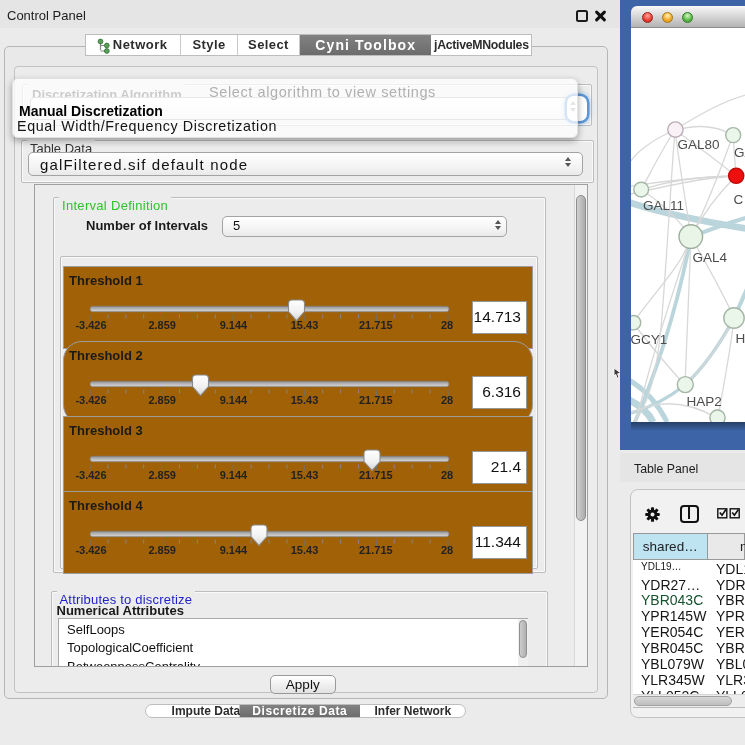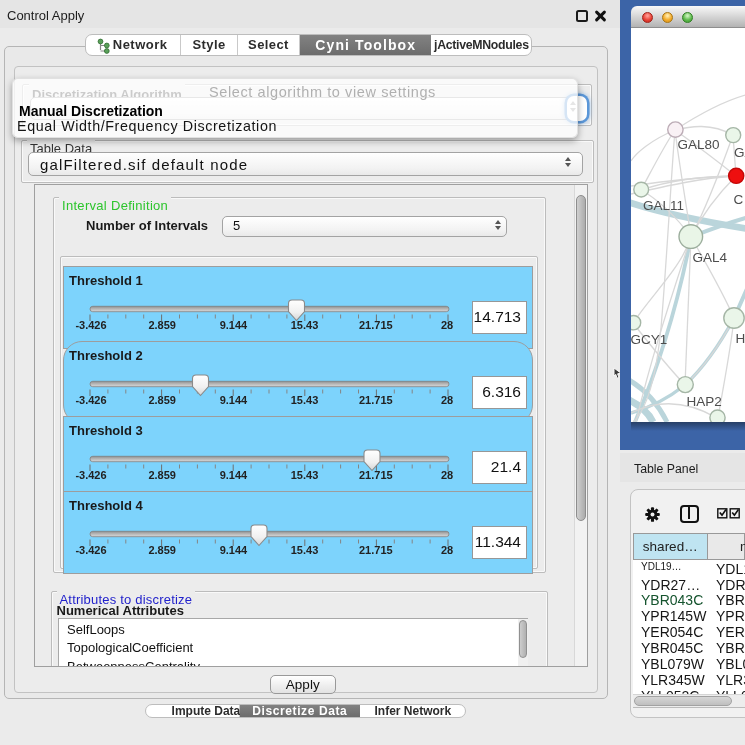--- a/index.html
+++ b/index.html
@@ -1,38 +1,38 @@
 <!DOCTYPE html>
 <html><head><meta charset="utf-8"><title>cp</title><style>
 *{margin:0;padding:0;box-sizing:border-box}
 html,body{width:745px;height:745px;overflow:hidden;background:#ebebeb;font-family:"Liberation Sans",sans-serif}
 .abs{position:absolute}
-.tpanel{width:470px;height:83px;background:#7dd3fc;border:1px solid #9d9d9d}
+.tpanel{width:470px;height:83px;background:#a16207;border:1px solid #9d9d9d}
 .vbox{left:407.5px;top:34.5px;width:55.5px;height:32.5px;background:#fff;border:1px solid #979797;font-size:15.5px;color:#111;text-align:right;line-height:30px;padding-right:5px}
 .gbox{border:1px solid #bcbcbc;border-radius:2px;box-shadow:inset 0 0 0 1px rgba(255,255,255,0.7)}
 .glabel{font-size:13px;background:#ececec;padding:8px 3px;line-height:13px}
 .combo{background:linear-gradient(#ffffff,#f2f2f2 70%,#e9e9e9);border:1px solid #a3a3a3;border-radius:5px}
 .carr{position:absolute;right:7px;width:7px}
 .carr .u{width:0;height:0;border-left:3.5px solid transparent;border-right:3.5px solid transparent;border-bottom:4.5px solid #555;margin-bottom:2.5px}
 .carr .d{width:0;height:0;border-left:3.5px solid transparent;border-right:3.5px solid transparent;border-top:4.5px solid #555}
 .seg{flex:none;height:100%;display:flex;align-items:center;justify-content:center;font-size:13px;font-weight:bold;color:#2c2c2c;border-right:1px solid #c9c9c9;position:relative}
 </style></head><body>
 
 <div class="abs" style="left:0;top:0;width:620px;height:27.5px;background:#e5e5e5"></div>
-<div class="abs" style="left:7px;top:7.5px;font-size:13px;color:#1c1c1c">Control Apply</div>
+<div class="abs" style="left:7px;top:7.5px;font-size:13px;color:#1c1c1c">Control Panel</div>
 <div class="abs" style="left:576px;top:9.5px;width:12px;height:12px;border:2px solid #1a1a1a;border-radius:2.5px"></div>
 <div class="abs" style="left:594px;top:9px;width:13px;height:13px">
  <div class="abs" style="left:5px;top:-0.5px;width:3px;height:14px;background:#111;transform:rotate(45deg);border-radius:1.5px"></div>
  <div class="abs" style="left:5px;top:-0.5px;width:3px;height:14px;background:#111;transform:rotate(-45deg);border-radius:1.5px"></div>
 </div>
 
 <div class="abs" style="left:4px;top:46px;width:604px;height:653px;background:#e9e9e9;border:1px solid #b5b5b5;border-radius:5px"></div>
 <div class="abs" style="left:14px;top:66px;width:584px;height:627px;background:#ececec;border:1px solid #c2c2c2;border-radius:4px"></div>
 
-<div class="abs" style="left:85px;top:33.5px;width:447px;height:22.5px;background:#fff;border:1px solid #bdbdbd;border-radius:7px;overflow:hidden;display:flex">
+<div class="abs" style="left:85px;top:33.5px;width:447px;height:22.5px;background:#fff;border:1px solid #bdbdbd;border-radius:0;overflow:hidden;display:flex">
  <div class="seg" style="width:95.3px;position:relative">
       <svg style="position:absolute;left:11px;top:3px" width="15" height="16" viewBox="0 0 15 16">
         <path d="M3.5,4 v8 M3.5,7.5 h5.5 M3.5,13 h5.5" stroke="#888" stroke-width="1.2" fill="none"></path>
         <circle cx="3.5" cy="3.5" r="2.4" fill="#59a059" stroke="#2e6b2e" stroke-width="0.8"></circle>
         <circle cx="9.8" cy="7.5" r="2.4" fill="#59a059" stroke="#2e6b2e" stroke-width="0.8"></circle>
         <circle cx="9.8" cy="13" r="2.4" fill="#59a059" stroke="#2e6b2e" stroke-width="0.8"></circle>
       </svg>
       <span style="margin-left:14px;letter-spacing:0.5px">Network</span>
     </div>
  <div class="seg" style="width:56.5px;letter-spacing:0.4px">Style</div>

